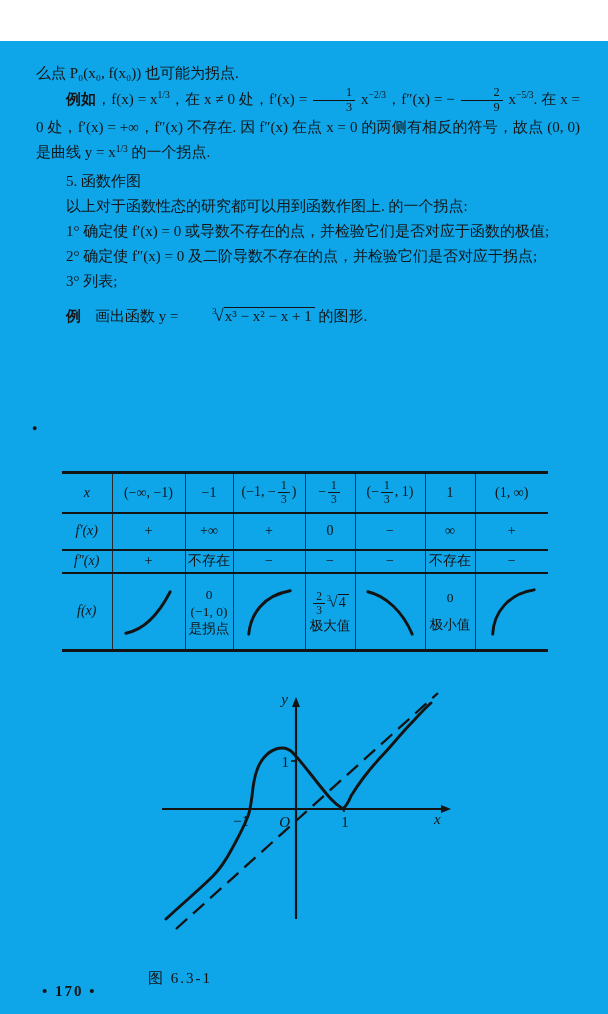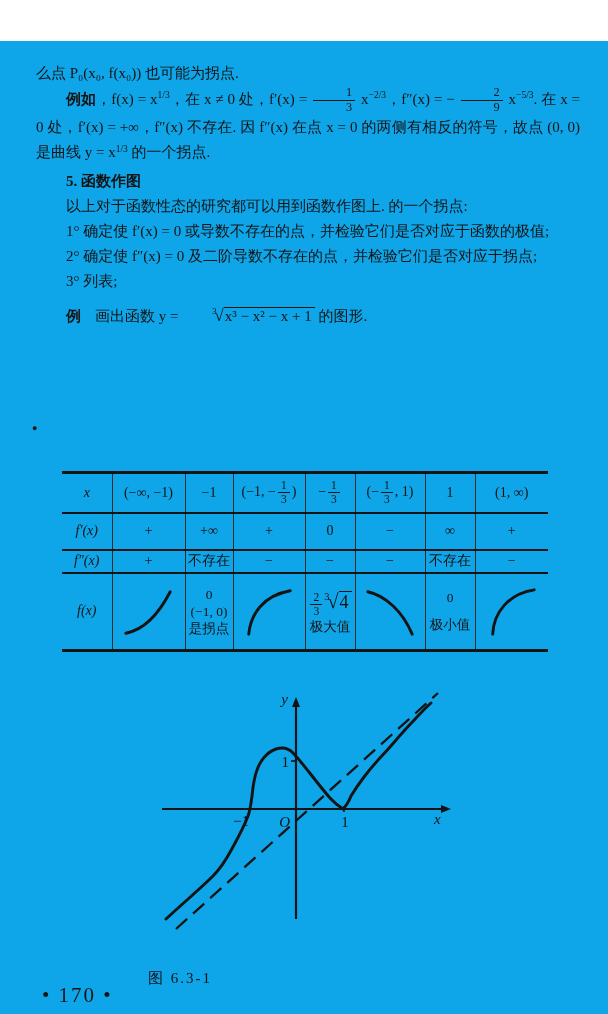--- a/index.html
+++ b/index.html
@@ -8,21 +8,21 @@
     width:608px;height:1014px;
     background:#0ea5e9;
     color:#141414;
     font-family:"Liberation Serif","DejaVu Serif",serif;
     overflow:hidden;
     margin-top:41px;
   }
   .content{padding:20px 28px 0 36px;font-size:15px;}
   .para{margin:0;line-height:25px;text-align:justify;}
   .indent{text-indent:2em;}
-  .heading{margin:4px 0 0;font-weight:bold;line-height:25px;text-indent:2em;}
+  .heading{margin:4px 0 0;font-weight:normal;line-height:25px;text-indent:2em;}
   sup{font-size:9.5px;vertical-align:0.55em;line-height:0;}
   
   .frac{display:inline-flex;flex-direction:column;align-items:center;
         vertical-align:middle;line-height:1.12;font-size:0.82em;margin:0 2px;text-align:center;}
   .fn{border-bottom:1.3px solid #141414;padding:0 3px;}
   .fd{padding:0 3px;}
   
   .root{display:inline-block;white-space:nowrap;}
   .ridx{font-size:0.58em;vertical-align:0.75em;margin-right:-2px;}
   .rad{font-size:1.12em;}
@@ -41,32 +41,32 @@
   .vtable tr{border-bottom:2px solid #141414;}
   .vtable th,.vtable td{border-left:1px solid #2a2a2a;border-right:1px solid #2a2a2a;
           padding:1px 1px;font-weight:normal;vertical-align:middle;}
   .vtable th:first-child,.vtable td:first-child{border-left:none;}
   .vtable th:last-child,.vtable td:last-child{border-right:none;}
   .lbl{font-style:italic;font-weight:bold;}
   .sk{display:block;margin:2px auto 0;}
   .sk path{fill:none;stroke:#141414;stroke-width:3;stroke-linecap:round;}
   .cl{line-height:17px;font-size:13.5px;}
   .cl .frac{font-size:11.5px;}
-  .cl .root{font-size:18px;}
+  .cl .root{font-size:14px;}
   
   .figure{position:absolute;left:148px;top:650px;width:332px;}
   .graph .ax{stroke:#141414;stroke-width:2.2;}
   .graph .thin{stroke-width:1.6;}
   .graph .axf{fill:#141414;}
   .graph .dash{stroke:#141414;stroke-width:2.3;stroke-dasharray:15 8;fill:none;}
   .graph .curve{stroke:#141414;stroke-width:2.9;fill:none;stroke-linecap:round;}
   .graph text{font-size:15px;fill:#141414;font-family:"Liberation Serif","DejaVu Serif",serif;}
   .graph .it{font-style:italic;}
   .caption{margin-top:12px;text-align:left;font-size:15px;letter-spacing:2px;}
-  .pagenum{position:absolute;left:42px;top:942px;font-size:21px;font-weight:normal;letter-spacing:2px;}
+  .pagenum{position:absolute;left:42px;top:942px;font-size:15px;font-weight:bold;letter-spacing:2px;}
 </style>
 </head>
 <body>
 
 <div class="page">
 
   <div class="content">
     <p class="para">么点 P₀(x₀, f(x₀)) 也可能为拐点.</p>
     <p class="para indent"><b>例如</b>，f(x) = x<sup>1/3</sup>，在 x ≠ 0 处，f′(x) = <span class="frac">
           <span class="fn">1</span>

